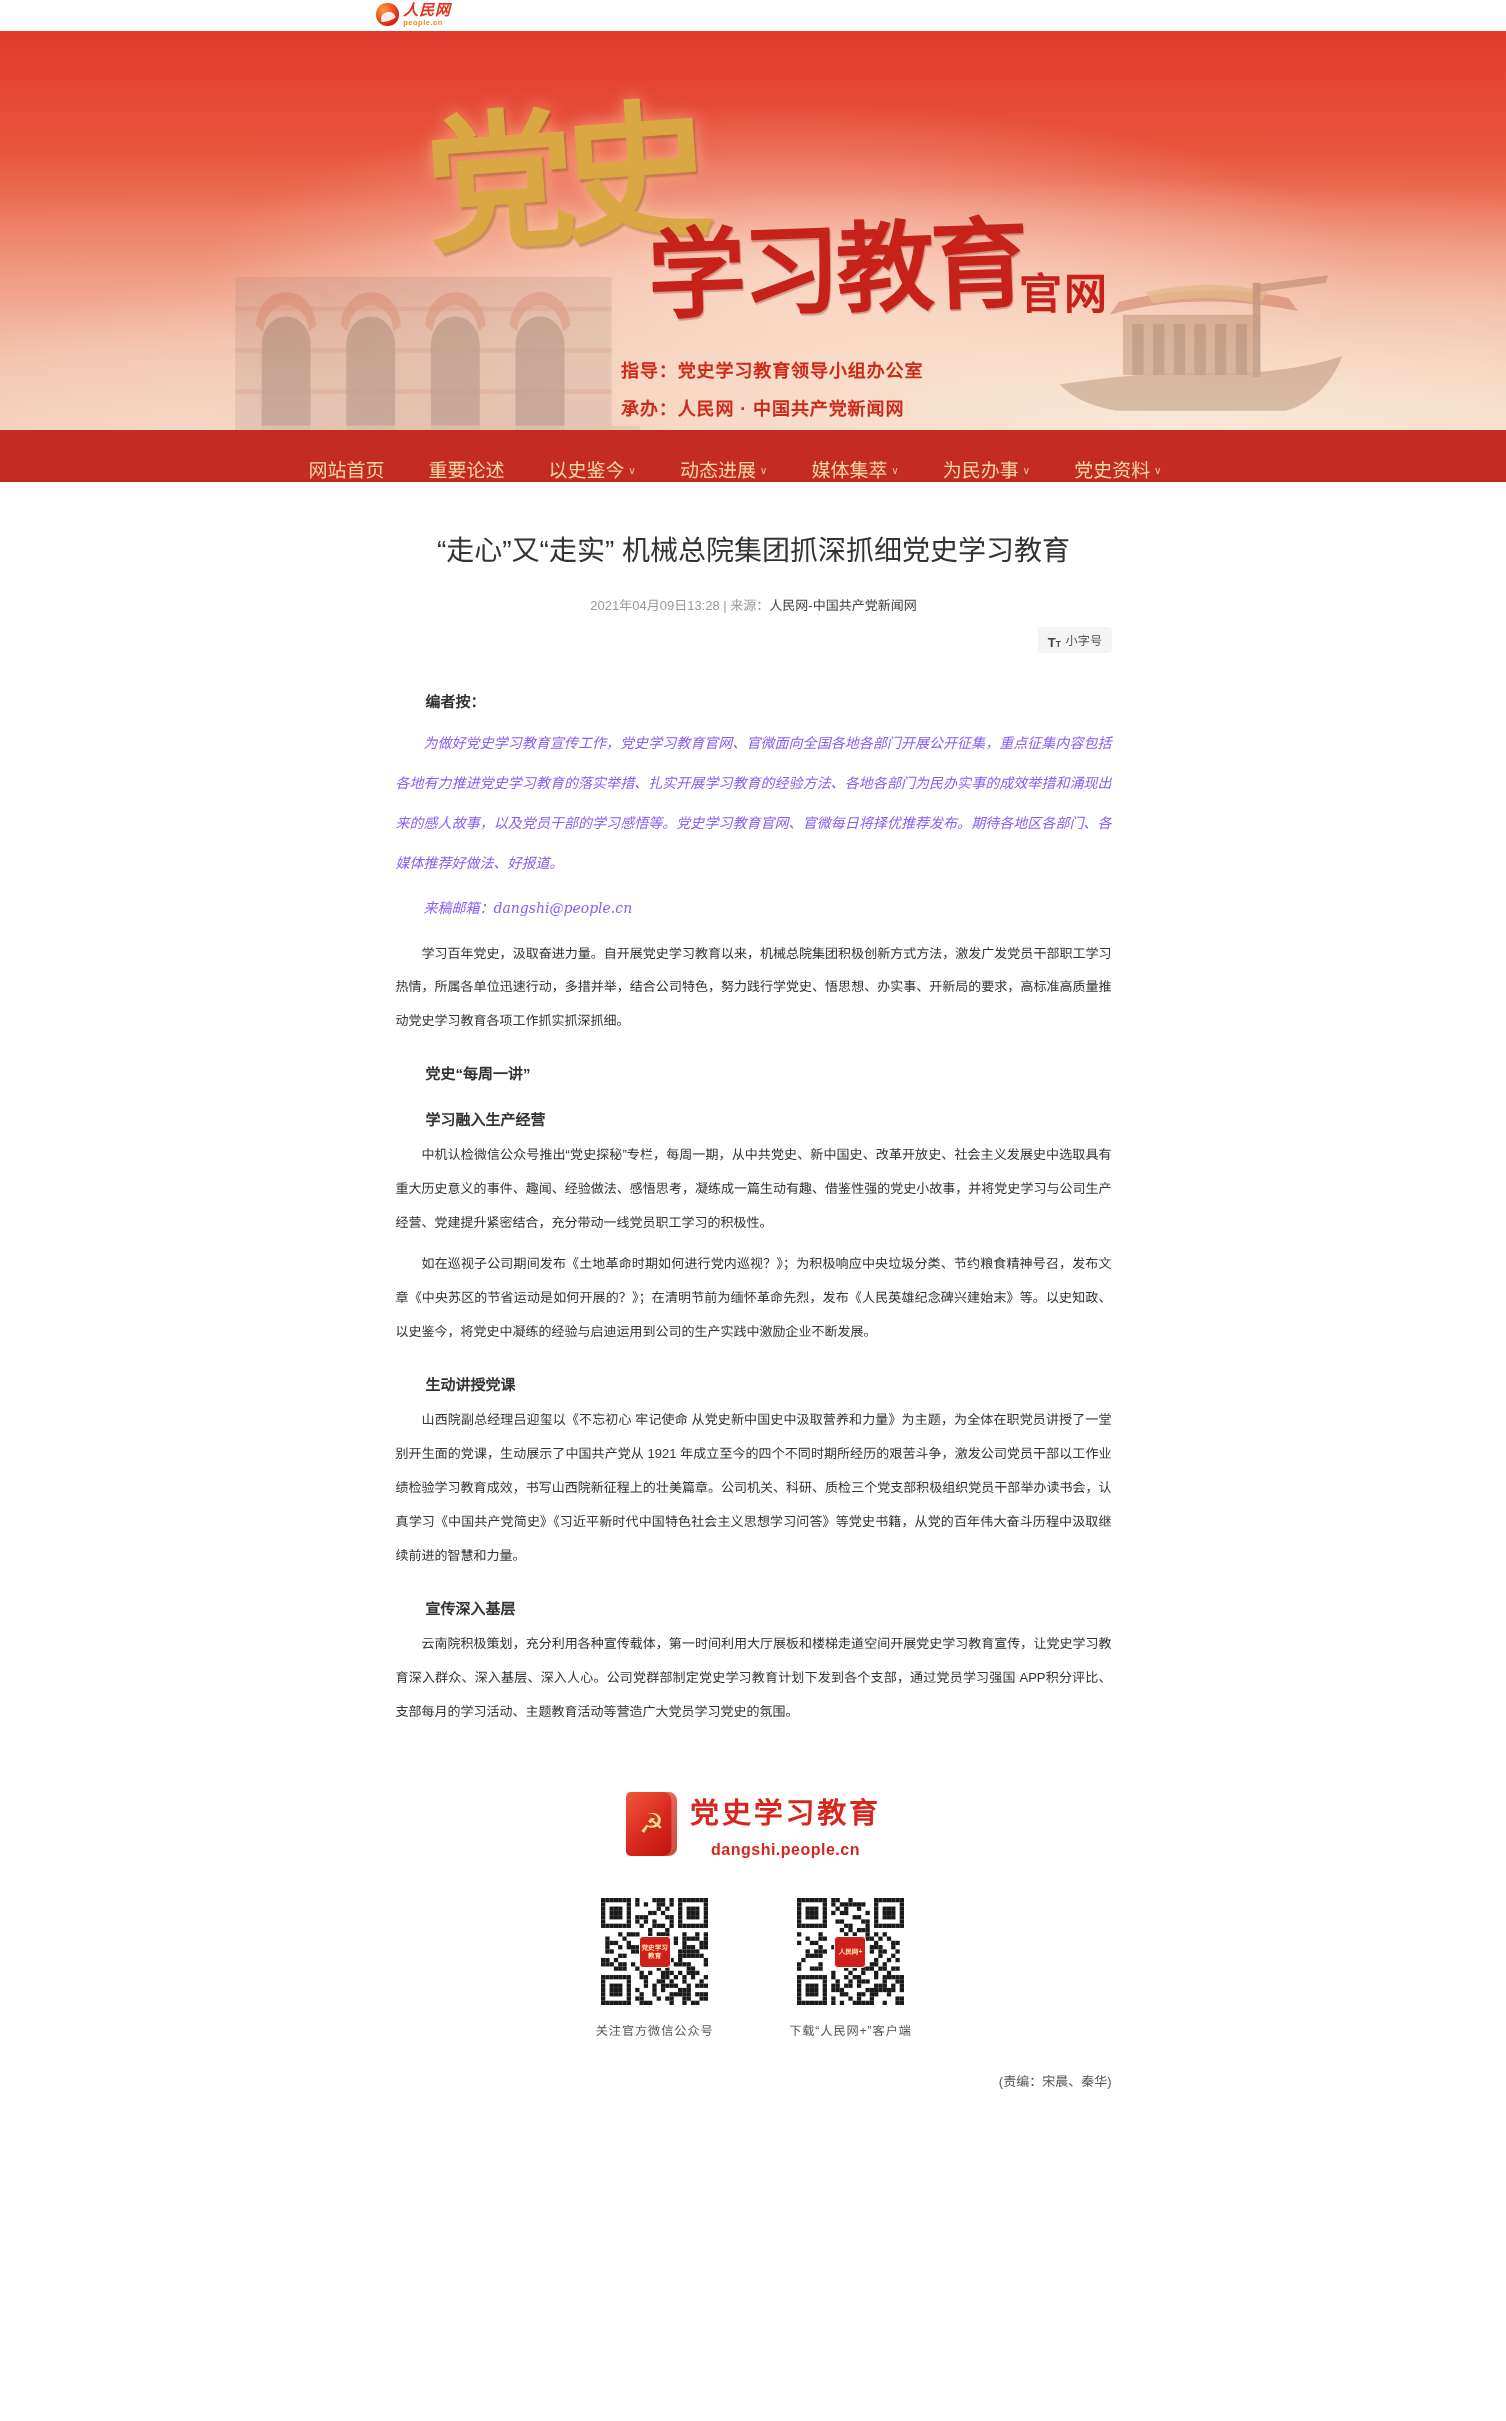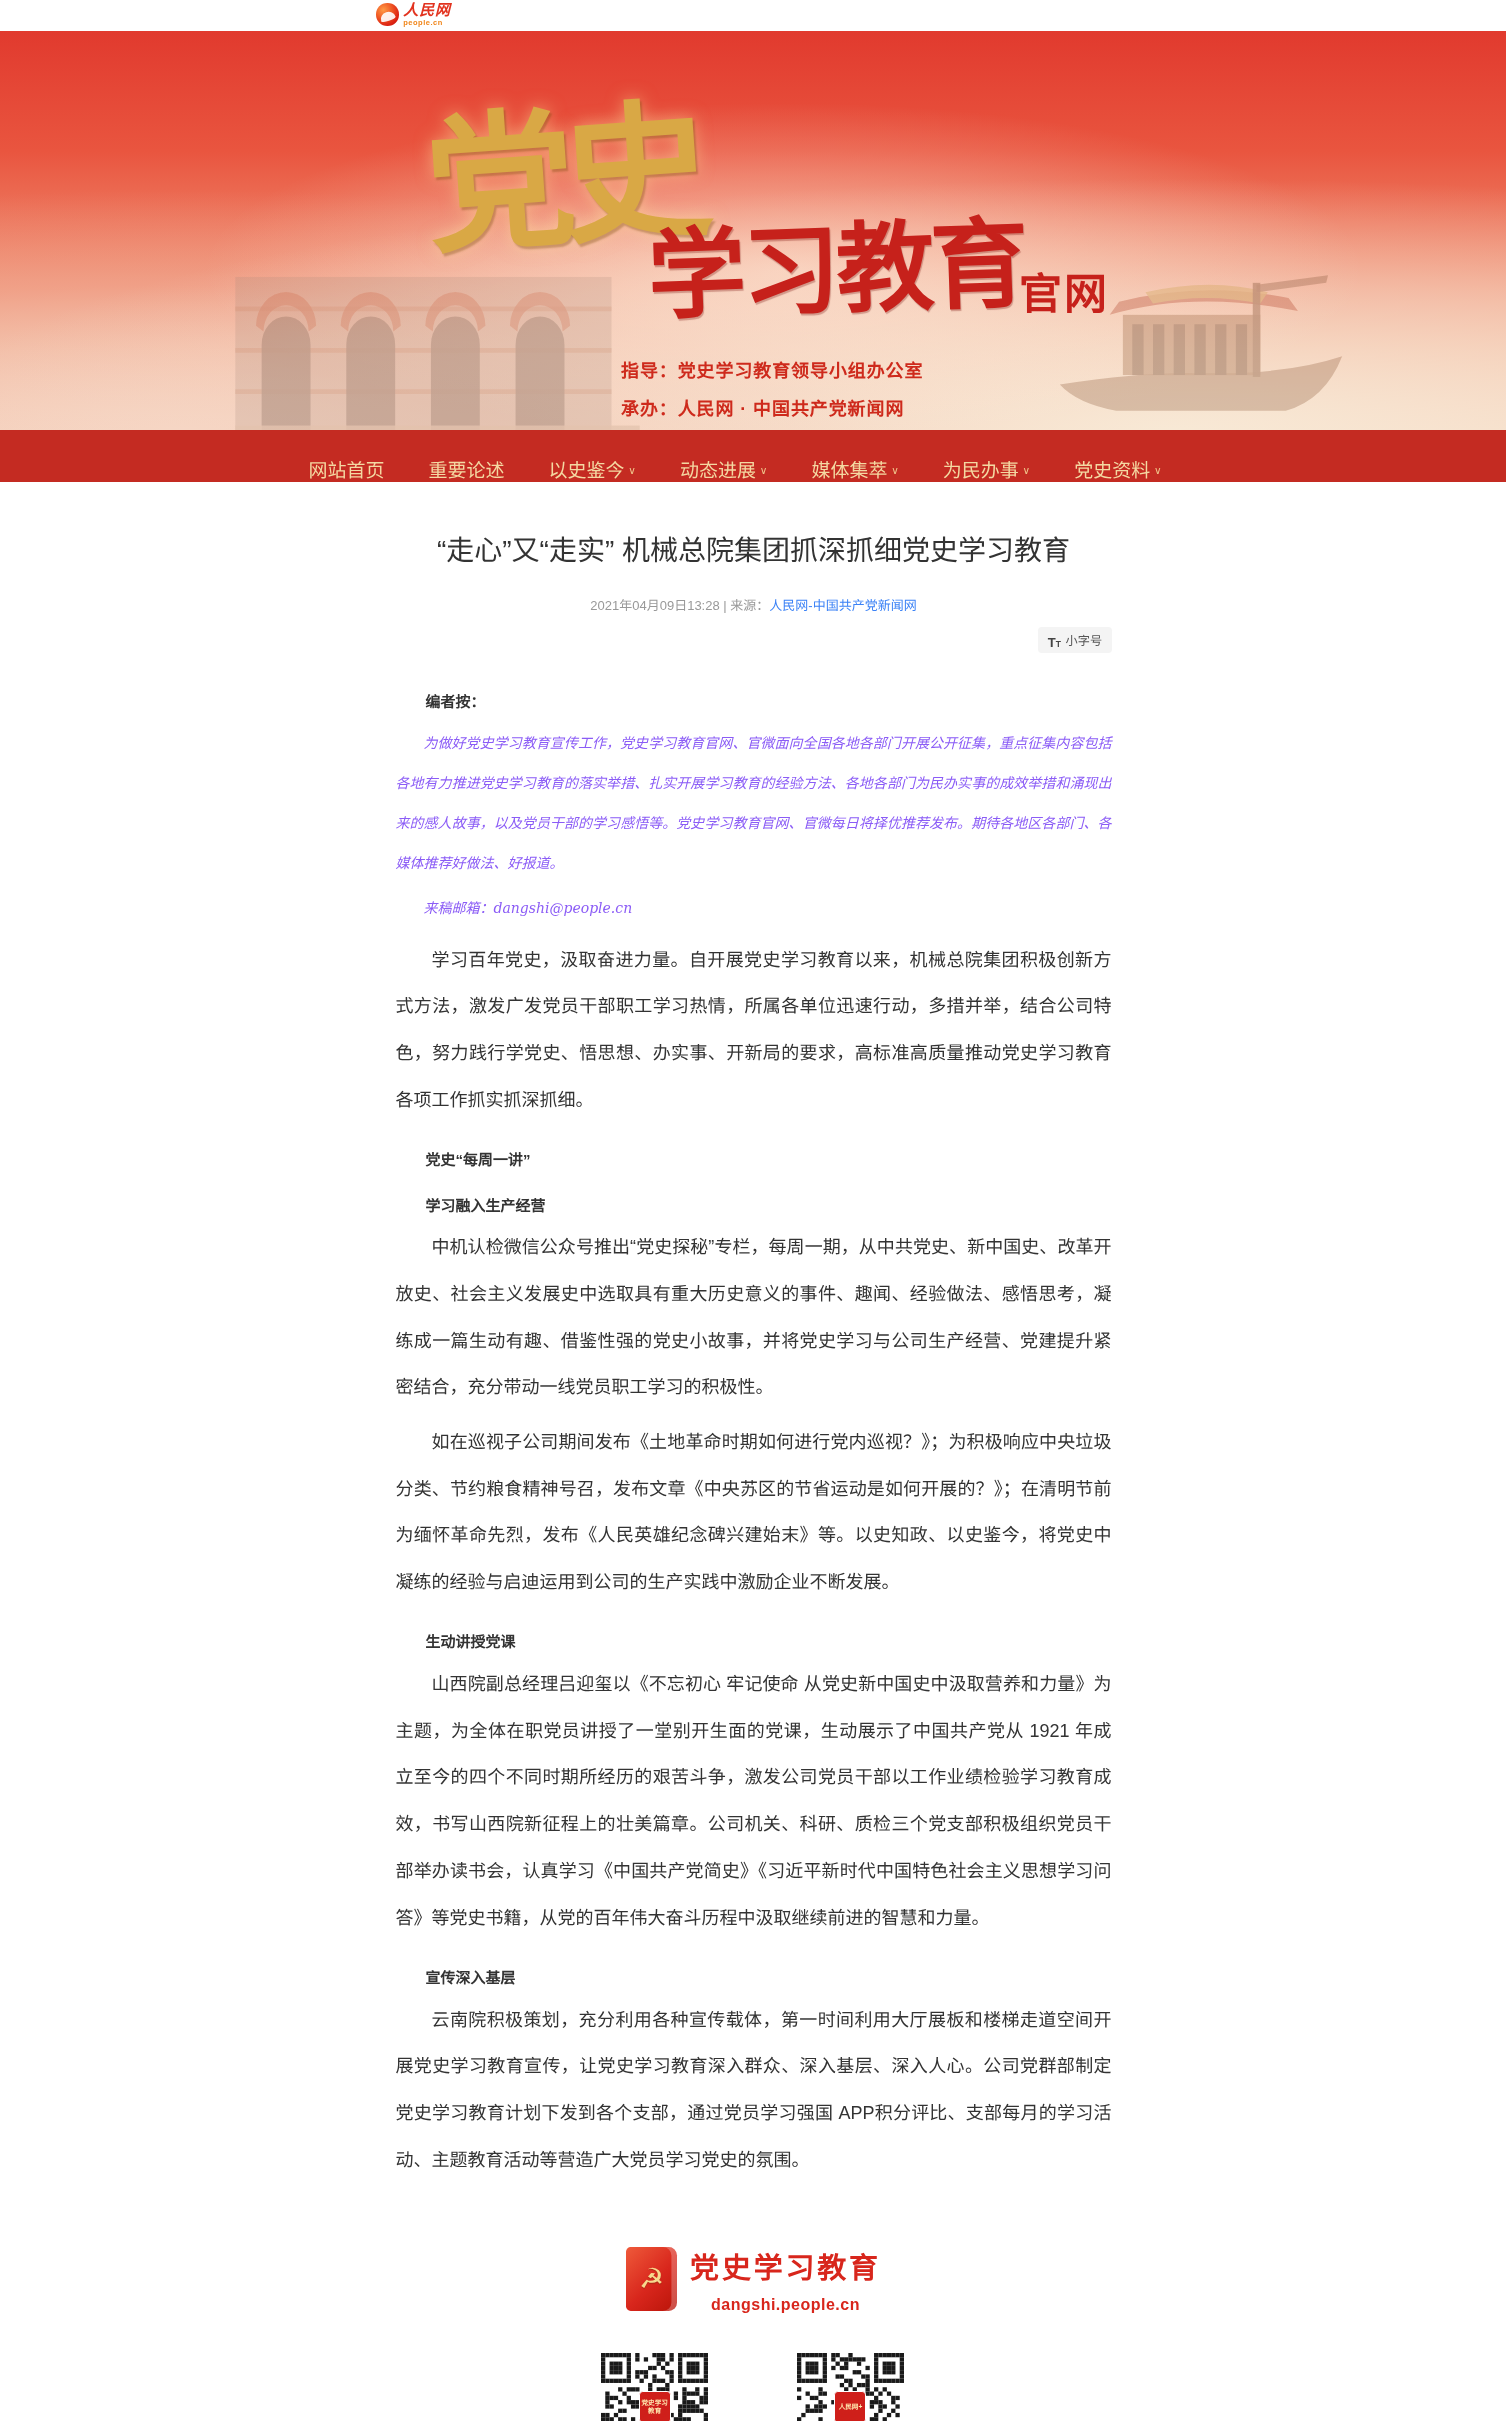--- a/index.html
+++ b/index.html
@@ -45,28 +45,28 @@
   
   .nav { height:52px; background:#c42b22; }
   .nav-inner { width:942px; margin:0 auto; height:52px; display:flex; align-items:flex-end; gap:44px; padding-left:26px; list-style:none; }
   .nav-item { display:flex; align-items:center; gap:3.8px; color:#f4d8a2; font-size:19px; cursor:pointer; white-space:nowrap; }
   .nav-arrow { font-size:10.4px; color:#f0c58b; margin-top:3.8px; }
 
   
   .content { width:716px; margin:0 auto; }
   .art-title { margin-top:47px; text-align:center; font-size:28px; font-weight:normal; color:#333; line-height:1.55; padding:0 28px; }
   .art-meta { margin-top:22.6px; text-align:center; font-size:13px; color:#999; }
-  .art-meta .src { color:#3b82f6; cursor:pointer; }
+  .art-meta .src { color:#404040; cursor:pointer; }
   .font-tool { float:right; margin-top:13px; background:#f4f4f4; border-radius:3.8px; padding:3.8px 9.4px;
     font-size:12.2px; color:#555; display:flex; align-items:flex-end; gap:4.7px; cursor:pointer; }
   .tt-icon { line-height:1; color:#444; }
   .tt-icon .t1{ font-size:13px; font-weight:bold; } .tt-icon .t2{ font-size:8.5px; font-weight:bold; }
   .art-body { clear:both; padding-top:28px; }
   .blk-heading { font-size:15px; font-weight:bold; color:#333; padding-left:2em; margin:24.5px 0 9.4px; }
-  .blk-para { font-size:18px; color:#333; line-height:2.6; text-indent:2em; margin:7.5px 0; text-align:justify; }
+  .blk-para { font-size:13px; color:#333; line-height:2.6; text-indent:2em; margin:7.5px 0; text-align:justify; }
   .blk-editor { font-family:"DejaVu Serif",serif; font-style:italic; font-size:14px; color:#8b5cf6;
     line-height:2.85; text-indent:2em; margin:5.6px 0; text-align:justify; }
   .blk-editor-title { font-size:15px; font-weight:bold; color:#333; padding-left:2em; margin:9.4px 0 13px; }
 
   
   .f-brand { margin-top:60px; display:flex; justify-content:center; align-items:center; gap:13px; }
   .book { width:51px; height:64px; border-radius:4.7px 8.5px 8.5px 4.7px; position:relative;
     background:linear-gradient(135deg,#ef5a3a 0%, #d8261c 55%, #b91409 100%);
     box-shadow:inset -5.6px 0 0 rgba(255,255,255,.25); display:flex; align-items:center; justify-content:center; }
   .book-emblem { color:#f7d98e; font-size:28px; line-height:1; text-shadow:0 0.9px 0.9px rgba(100,40,0,.4); }

